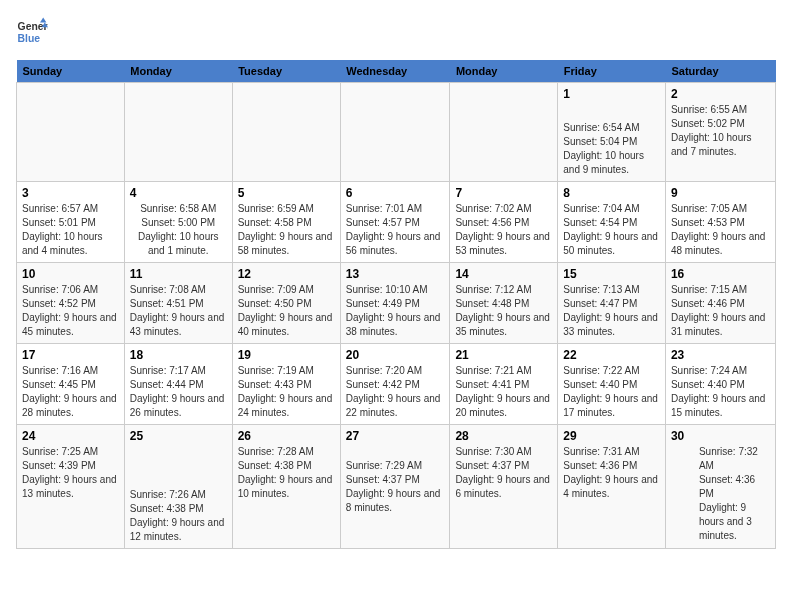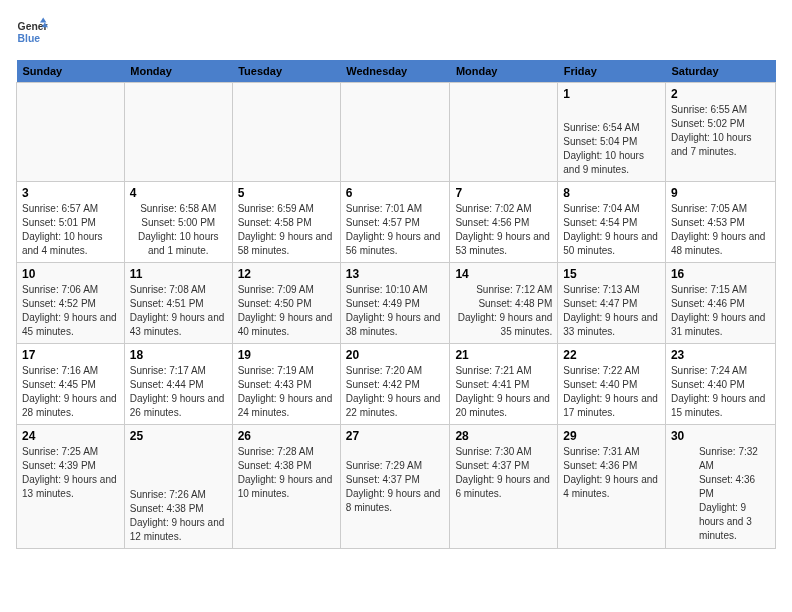--- a/index.html
+++ b/index.html
@@ -188,21 +188,21 @@
 Daylight: 9 hours and 40 minutes.</div>
         </td>
         <td>
           <div class="day-num">13</div>
           <div class="day-info" style="white-space: pre-line;">Sunrise: 10:10 AM
 Sunset: 4:49 PM
 Daylight: 9 hours and 38 minutes.</div>
         </td>
         <td>
           <div class="day-num">14</div>
-          <div class="day-info" style="white-space: pre-line; text-align: right;">Sunrise: 7:12 AM
+          <div class="day-info" style="white-space: pre-line;">Sunrise: 7:12 AM
 Sunset: 4:48 PM
 Daylight: 9 hours and 35 minutes.</div>
         </td>
         <td>
           <div class="day-num">15</div>
           <div class="day-info" style="white-space: pre-line;">Sunrise: 7:13 AM
 Sunset: 4:47 PM
 Daylight: 9 hours and 33 minutes.</div>
         </td>
         <td>

